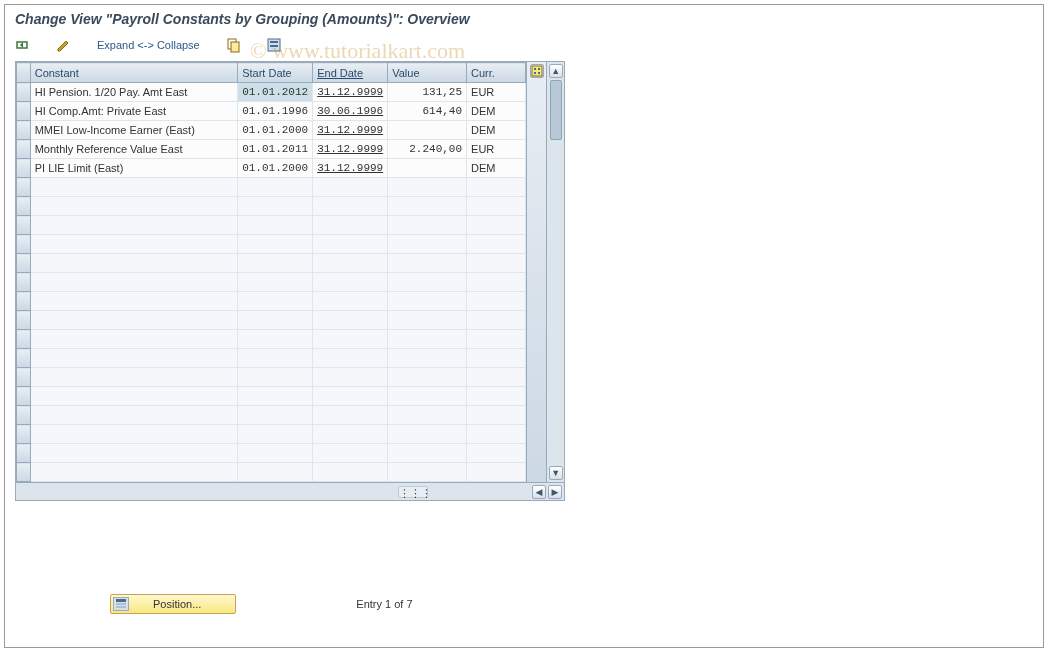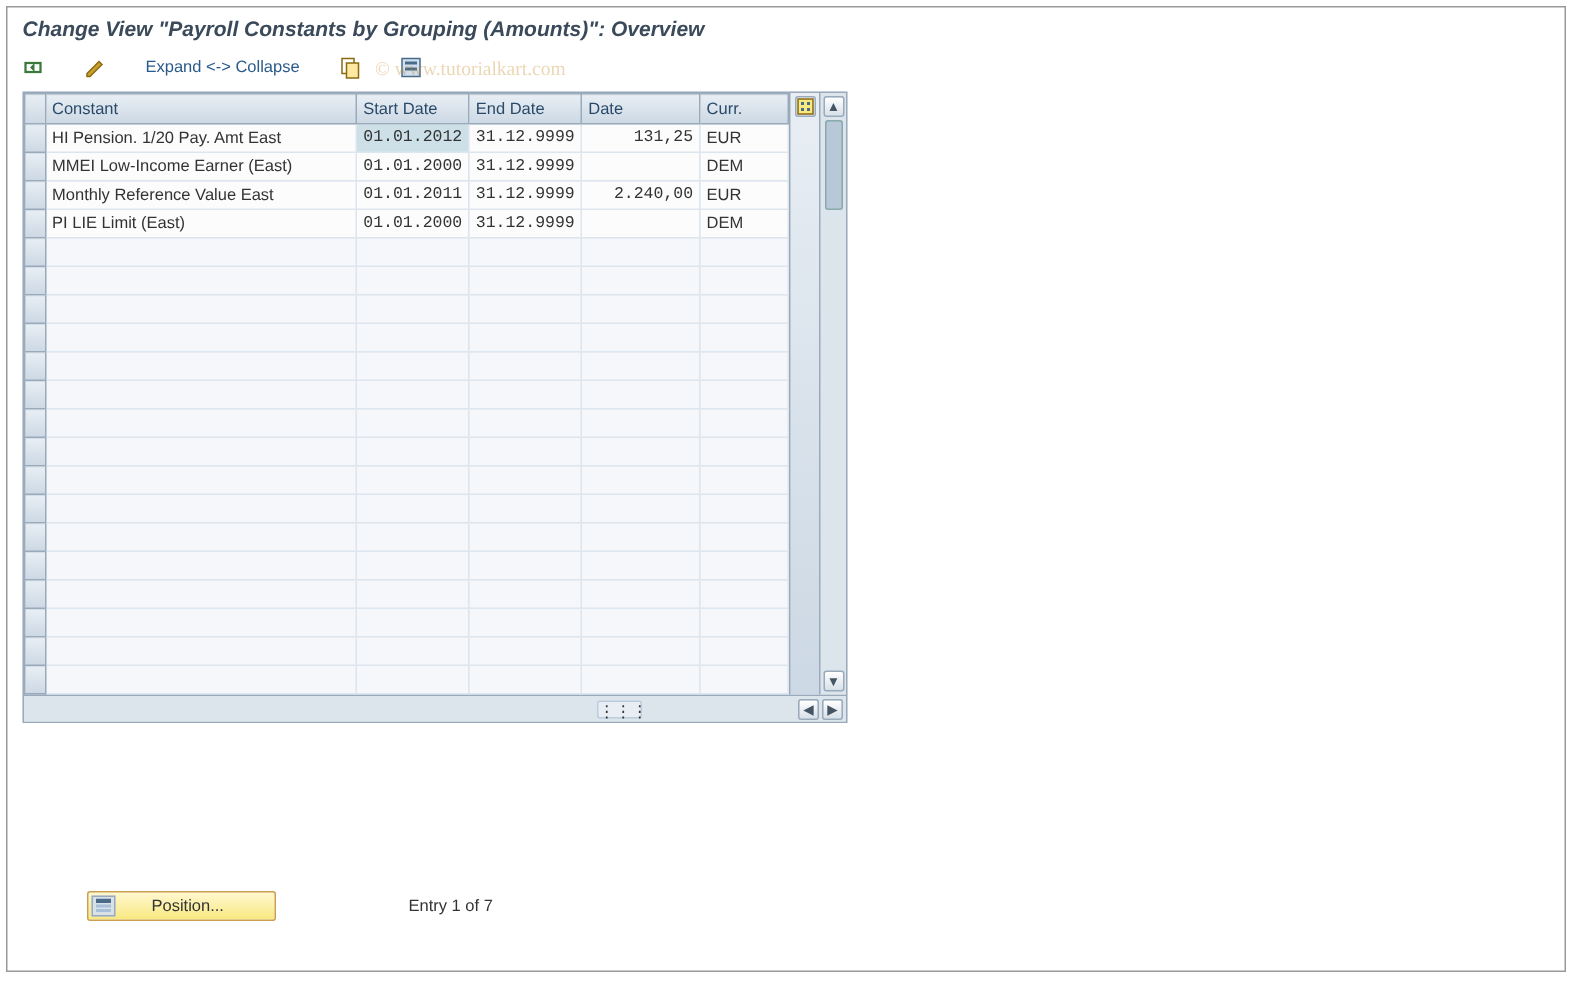--- a/index.html
+++ b/index.html
@@ -84,21 +84,21 @@
       text-overflow: ellipsis;
     }
     .grid-table td.empty { background: #f5f7fa; }
     .row-selector {
       width: 14px;
       background: linear-gradient(#e8eef4, #ccd8e4) !important;
       border: 1px solid #9ab !important;
     }
     .col-const { width: 210px; }
     .col-start { width: 70px; }
-    .col-end { width: 70px; }
+    .col-end { width: 70px; text-decoration: underline; }
     .col-value { width: 80px; text-align: right; }
     .col-curr { width: 61px; }
     .td-mono { font-family: "Courier New", monospace; font-size: 11px; text-align: right; }
     .td-value { text-align: right; }
     .td-selected { background: #cde0e8 !important; border: 1px dotted #6a8aaa !important; }
     .settings-col {
       width: 20px;
       background: linear-gradient(#e8eef4, #ccd8e4);
       border-left: 1px solid #9ab;
       display: flex;
@@ -151,22 +151,22 @@
       border-radius: 2px;
       margin-right: auto;
       margin-left: 380px;
     }
     .footer {
       position: absolute;
       left: 0; right: 0;
       bottom: 40px;
       display: flex;
       align-items: center;
-      padding-left: 58px;
-      gap: 88px;
+      padding-left: 110px;
+      gap: 120px;
     }
     .position-btn {
       display: inline-flex;
       align-items: center;
       background: linear-gradient(#fff8d0, #f8e880);
       border: 1px solid #caa050;
       border-radius: 2px;
       height: 20px;
       padding: 0 4px 0 2px;
       cursor: pointer;
@@ -178,21 +178,21 @@
       margin-right: 4px;
       display: flex; align-items: center; justify-content: center;
     }
     .position-btn .label { padding: 0 30px 0 20px; color: #333; }
     .entry-label { color: #333; font-size: 11px; }
     .watermark {
       position: absolute;
       top: 38px;
       left: 250px;
       color: rgba(200, 140, 40, 0.35);
-      font-size: 13px;
+      font-size: 22px;
       font-family: Georgia, serif;
       pointer-events: none;
     }
     svg { display: block; }
   </style>
 </head>
 <body>
 
 <div class="container">
   <div class="title-bar">Change View "Payroll Constants by Grouping (Amounts)": Overview</div>
@@ -227,32 +227,40 @@
 
   <div class="main-panel">
     <div class="table-wrap">
       <table class="grid-table" id="grid">
         <thead>
           <tr>
             <th class="row-selector"></th>
             <th class="col-const">Constant</th>
             <th class="col-start">Start Date</th>
             <th class="col-end">End Date</th>
-            <th class="col-value">Date</th>
+            <th class="col-value">Value</th>
             <th class="col-curr">Curr.</th>
           </tr>
         </thead>
         <tbody id="grid-body">
             <tr>
               <td class="row-selector"></td>
               <td class="col-const">HI Pension. 1/20 Pay. Amt East</td>
               <td class="col-start td-mono td-selected">01.01.2012</td>
               <td class="col-end td-mono">31.12.9999</td>
               <td class="col-value td-mono td-value">131,25</td>
               <td class="col-curr">EUR</td>
+            </tr>
+            <tr>
+              <td class="row-selector"></td>
+              <td class="col-const">HI Comp.Amt: Private  East</td>
+              <td class="col-start td-mono">01.01.1996</td>
+              <td class="col-end td-mono">30.06.1996</td>
+              <td class="col-value td-mono td-value">614,40</td>
+              <td class="col-curr">DEM</td>
             </tr>
             <tr>
               <td class="row-selector"></td>
               <td class="col-const">MMEI Low-Income Earner (East)</td>
               <td class="col-start td-mono">01.01.2000</td>
               <td class="col-end td-mono">31.12.9999</td>
               <td class="col-value td-mono td-value"></td>
               <td class="col-curr">DEM</td>
             </tr>
             <tr>

